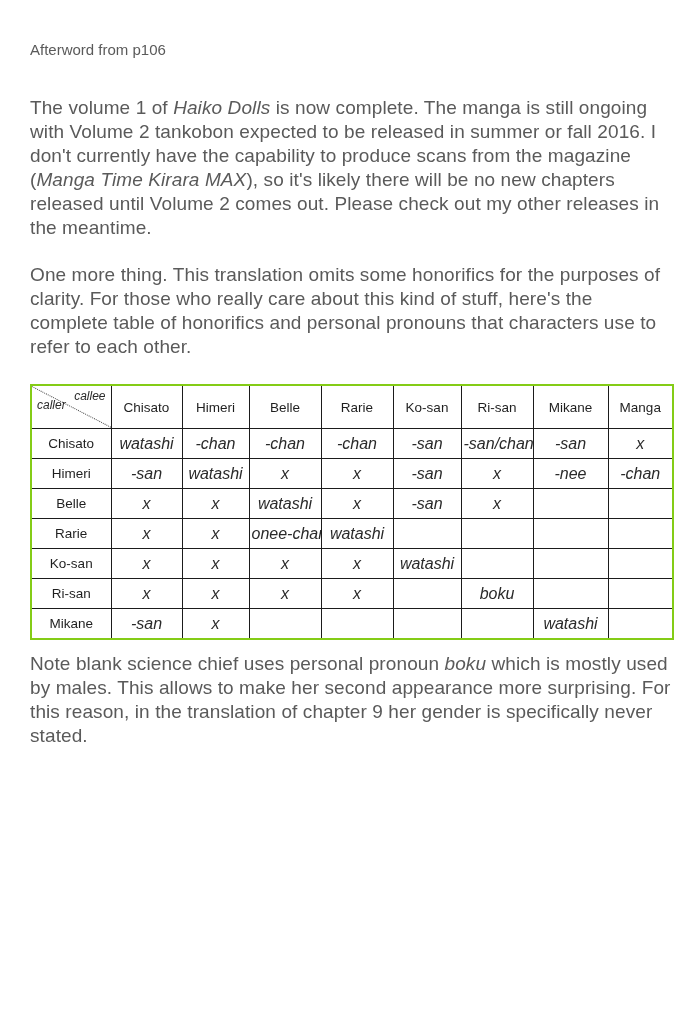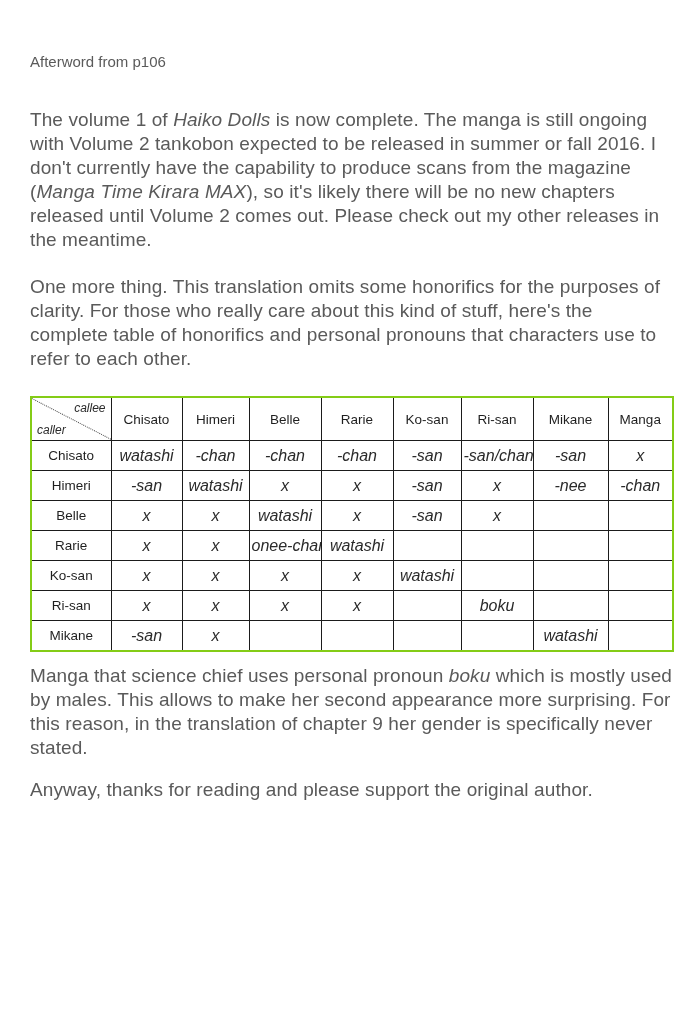--- a/index.html
+++ b/index.html
@@ -7,21 +7,21 @@
     padding: 0;
     background: #ffffff;
   }
   body {
     width: 700px;
     height: 1022px;
     font-family: "Liberation Sans", sans-serif;
     overflow: hidden;
   }
   .page {
-    padding: 52px 26px 0 30px;
+    padding: 40px 26px 0 30px;
     color: #5a5a5a;
   }
   .doc-title {
     font-size: 15px;
     font-weight: 400;
     line-height: 20px;
     margin: 0 0 36px 0;
   }
   p.body-par {
     font-size: 19px;
@@ -90,21 +90,21 @@
   .corner .callee-label {
     position: absolute;
     top: 3px;
     right: 5px;
     font-style: italic;
     font-size: 12px;
     color: #2a2a2a;
   }
   .corner .caller-label {
     position: absolute;
-    bottom: 3px;
+    bottom: 16px;
     left: 5px;
     font-style: italic;
     font-size: 12px;
     color: #2a2a2a;
   }
 
   p.legend-par  { margin-bottom: 8px; }
   p.note-par    { margin-bottom: 18px; }
   p.closing-par { margin-bottom: 0; }
   .legend-x { font-weight: 700; }
@@ -224,17 +224,16 @@
         <td class="val"></td>
         <td class="val"></td>
         <td class="val"></td>
         <td class="val">watashi</td>
         <td class="val"></td>
       </tr>
     </tbody>
   </table>
 
 
-  <p class="body-par note-par"><span>Manga that science chief uses personal pronoun </span><i>boku</i><span> which is mostly used by males. This allows to make her second appearance more surprising. For this reason, in the translation of chapter 9 her gender is specifically never stated.</span></p>
-
-  <p class="body-par closing-par"><span>Anyway, thanks for reading and please support the original author.</span></p>
+  <p class="body-par note-par"><span>Note blank science chief uses personal pronoun </span><i>boku</i><span> which is mostly used by males. This allows to make her second appearance more surprising. For this reason, in the translation of chapter 9 her gender is specifically never stated.</span></p>
+
 
 </div>
 
 </body></html>

